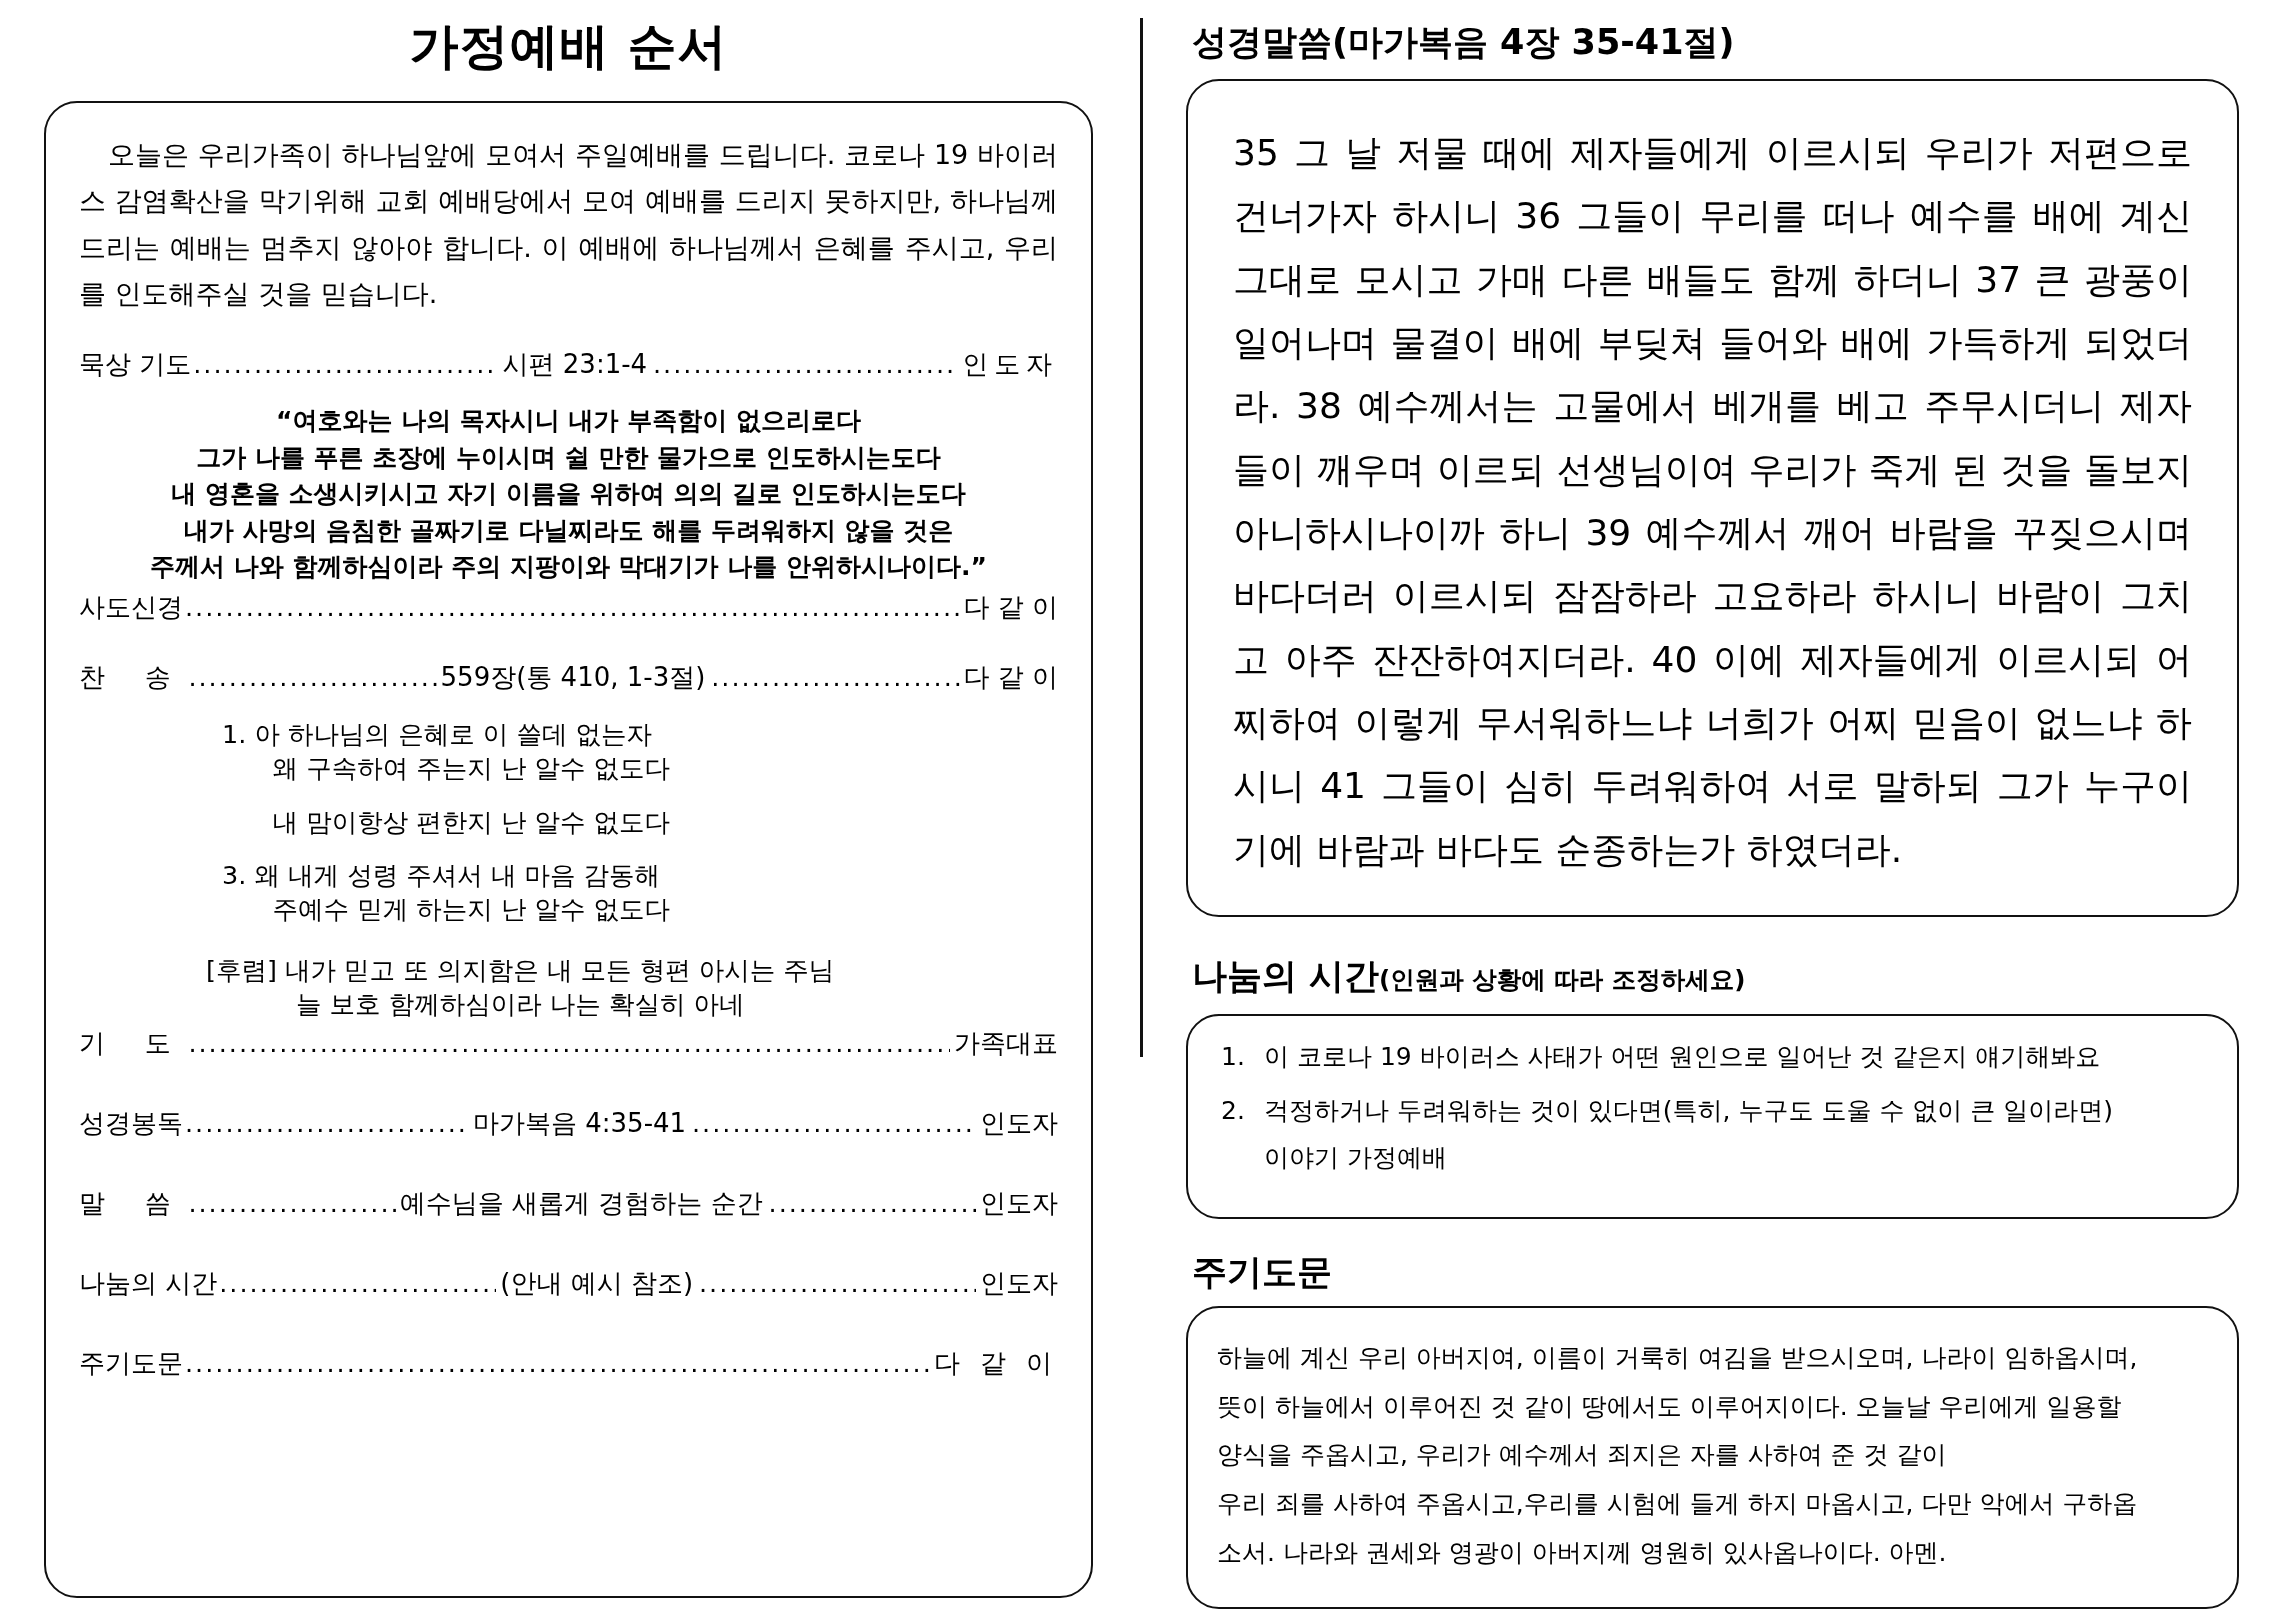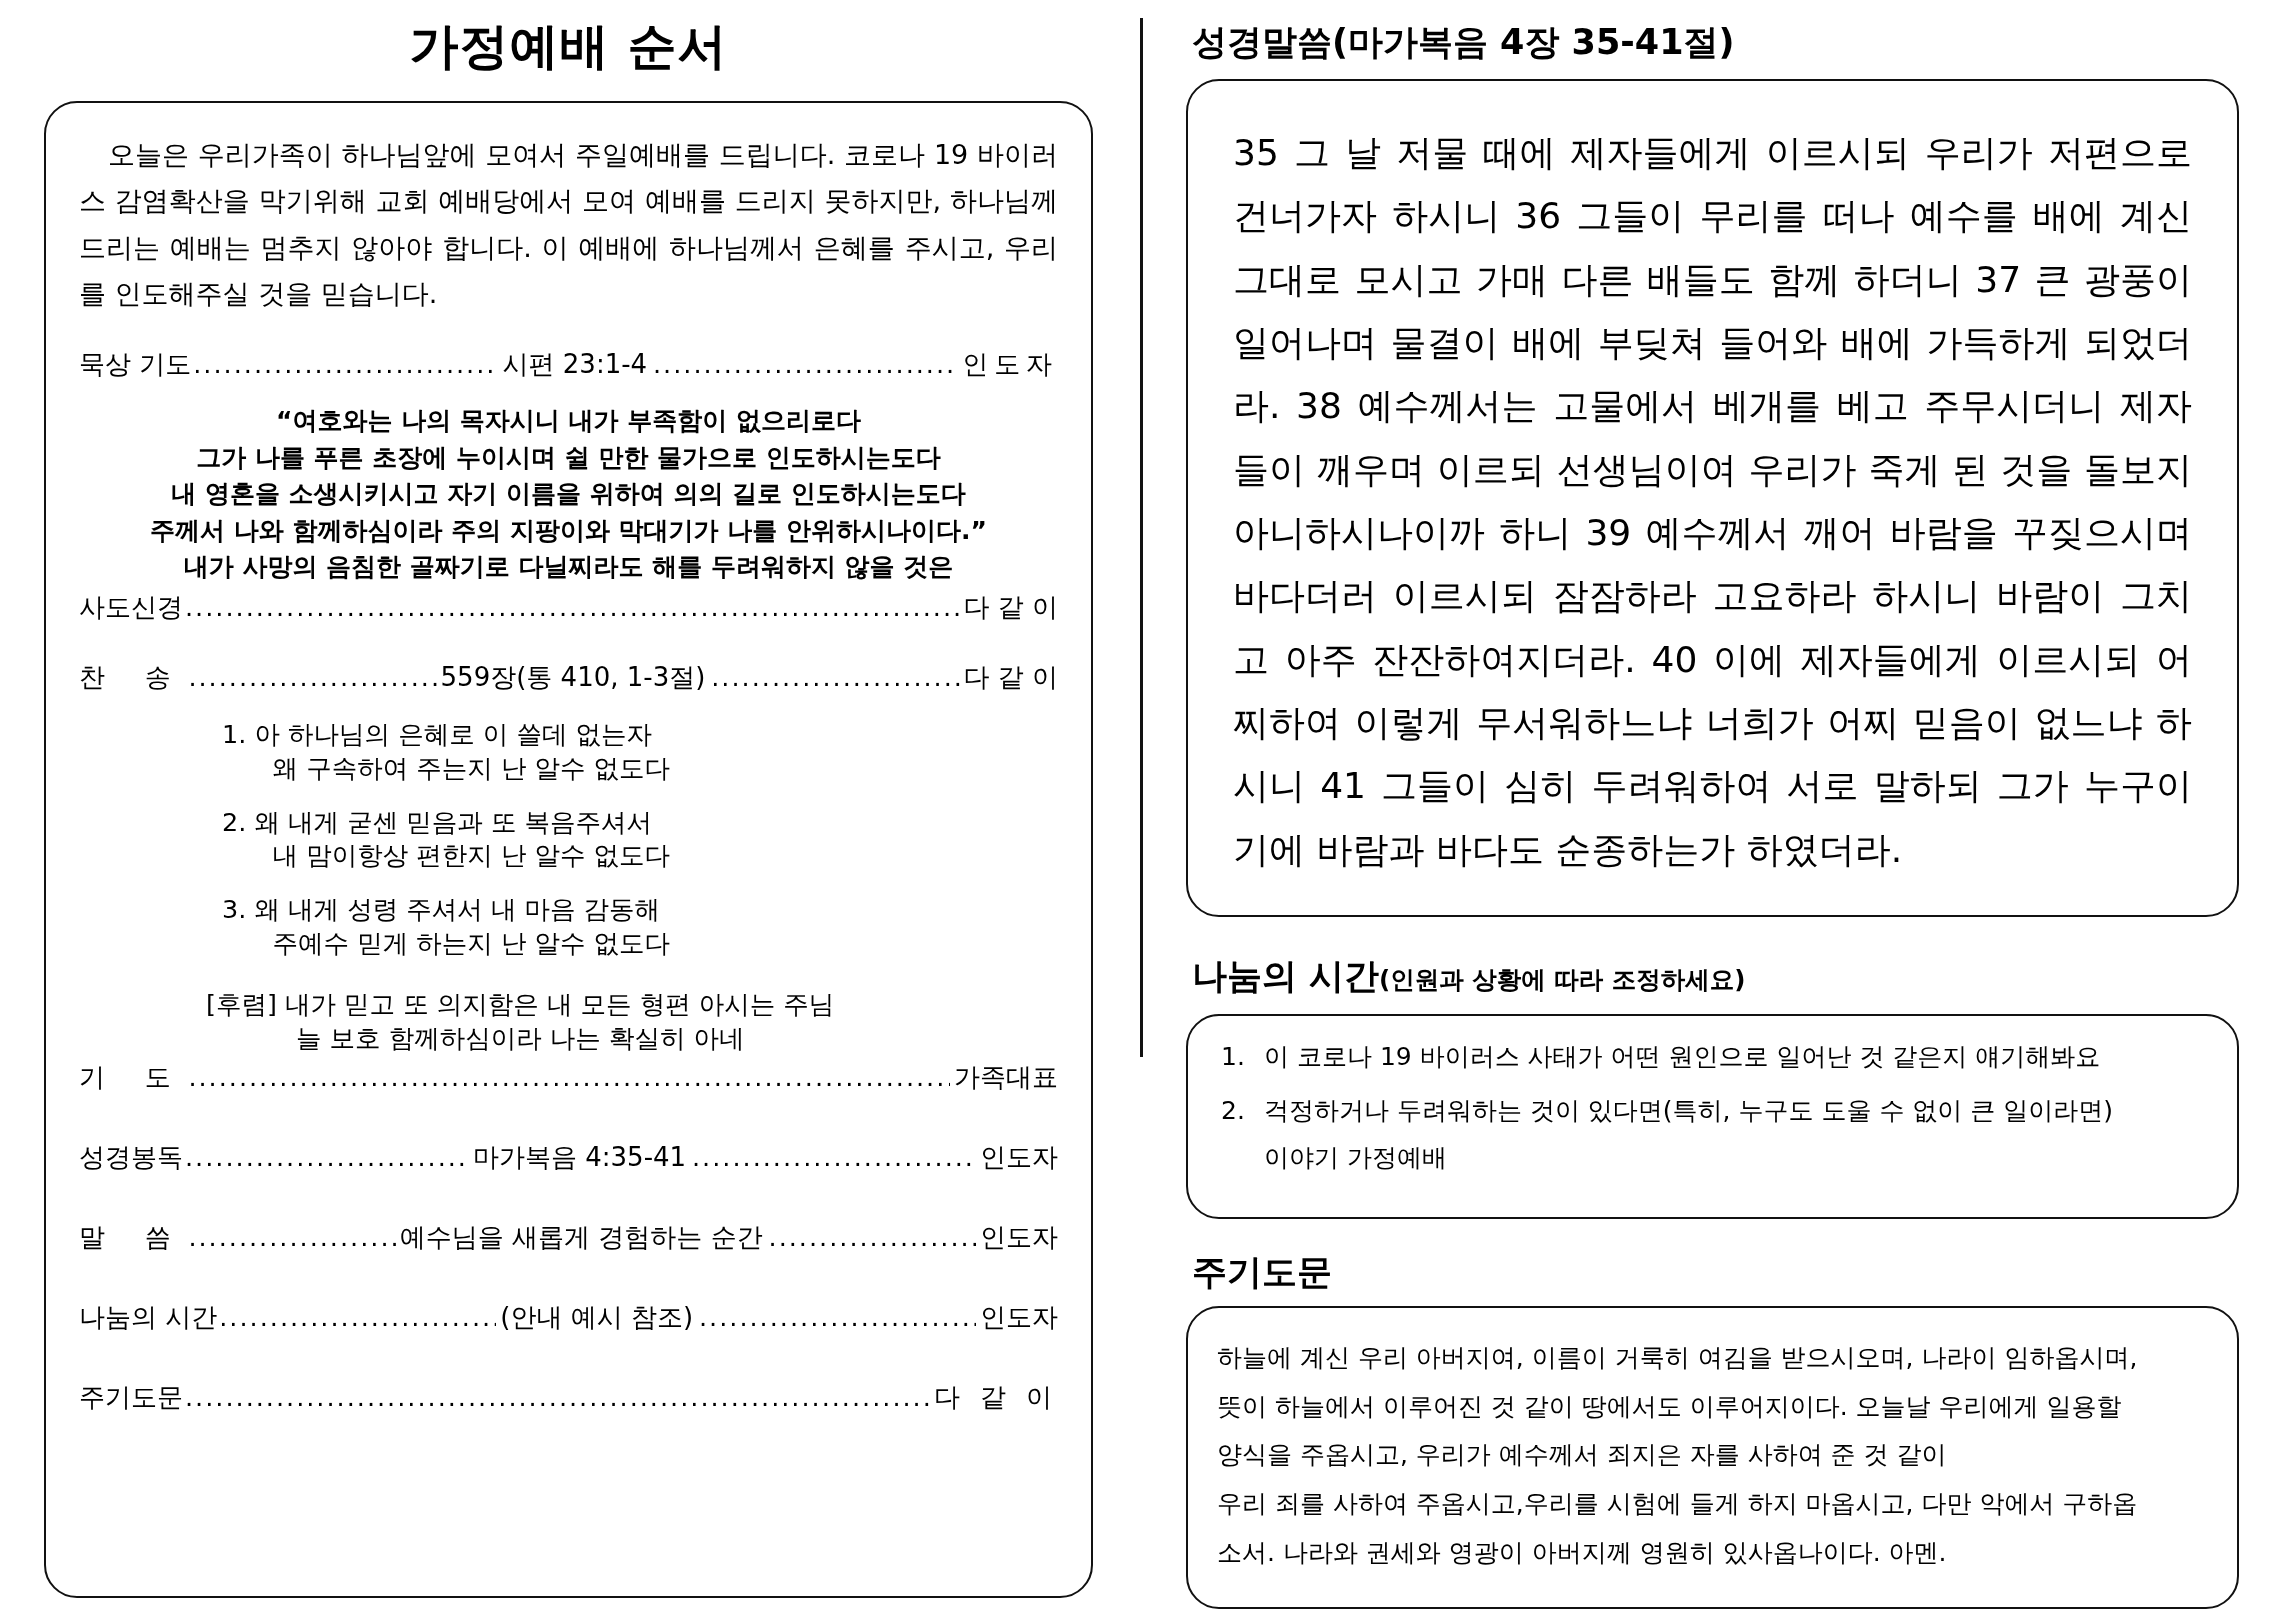--- a/index.html
+++ b/index.html
@@ -238,22 +238,22 @@
         <span class="leader">........................................................................................................................................</span>
         <span class="ol-mid">시편 23:1-4</span>
         <span class="leader">........................................................................................................................................</span>
         <span class="ol-role">인도자</span>
       </div>
 
       <div class="psalm">
         <div>“여호와는 나의 목자시니 내가 부족함이 없으리로다</div>
         <div>그가 나를 푸른 초장에 누이시며 쉴 만한 물가으로 인도하시는도다</div>
         <div>내 영혼을 소생시키시고 자기 이름을 위하여 의의 길로 인도하시는도다</div>
+        <div>내가 사망의 음침한 골짜기로 다닐찌라도 해를 두려워하지 않을 것은</div>
         <div>주께서 나와 함께하심이라 주의 지팡이와 막대기가 나를 안위하시나이다.”</div>
-        <div>내가 사망의 음침한 골짜기로 다닐찌라도 해를 두려워하지 않을 것은</div>
       </div>
 
       <div class="order-line" style="margin-top:3.9px;">
         <span class="ol-label">사도신경</span>
         <span class="leader">........................................................................................................................................</span>
         <span class="ol-role tight">다 같 이</span>
       </div>
 
       <div class="order-line" style="margin-top:35px;">
         <span class="ol-label spaced">찬   송</span>
@@ -262,21 +262,20 @@
         <span class="leader">........................................................................................................................................</span>
         <span class="ol-role tight">다 같 이</span>
       </div>
 
       <div class="hymn">
         <div class="hymn-verse">
           <span class="h-first"><span>1.</span> <span>아 하나님의 은혜로 이 쓸데 없는자</span></span>
           <span class="h-second">왜 구속하여  주는지  난 알수 없도다</span>
         </div>
         <div class="hymn-verse">
-          <span class="h-first"><span>2.</span> <span>왜 내게 굳센 믿음과  또 복음주셔서</span></span>
           <span class="h-second">내 맘이항상 편한지 난 알수 없도다</span>
         </div>
         <div class="hymn-verse">
           <span class="h-first"><span>3.</span> <span>왜 내게 성령 주셔서 내 마음 감동해</span></span>
           <span class="h-second">주예수 믿게 하는지 난 알수 없도다</span>
         </div>
         <div class="hymn-refrain">
           <span class="h-first">[후렴] 내가 믿고 또 의지함은  내 모든 형편 아시는 주님</span>
           <span class="h-second">늘 보호 함께하심이라 나는 확실히 아네</span>
         </div>

